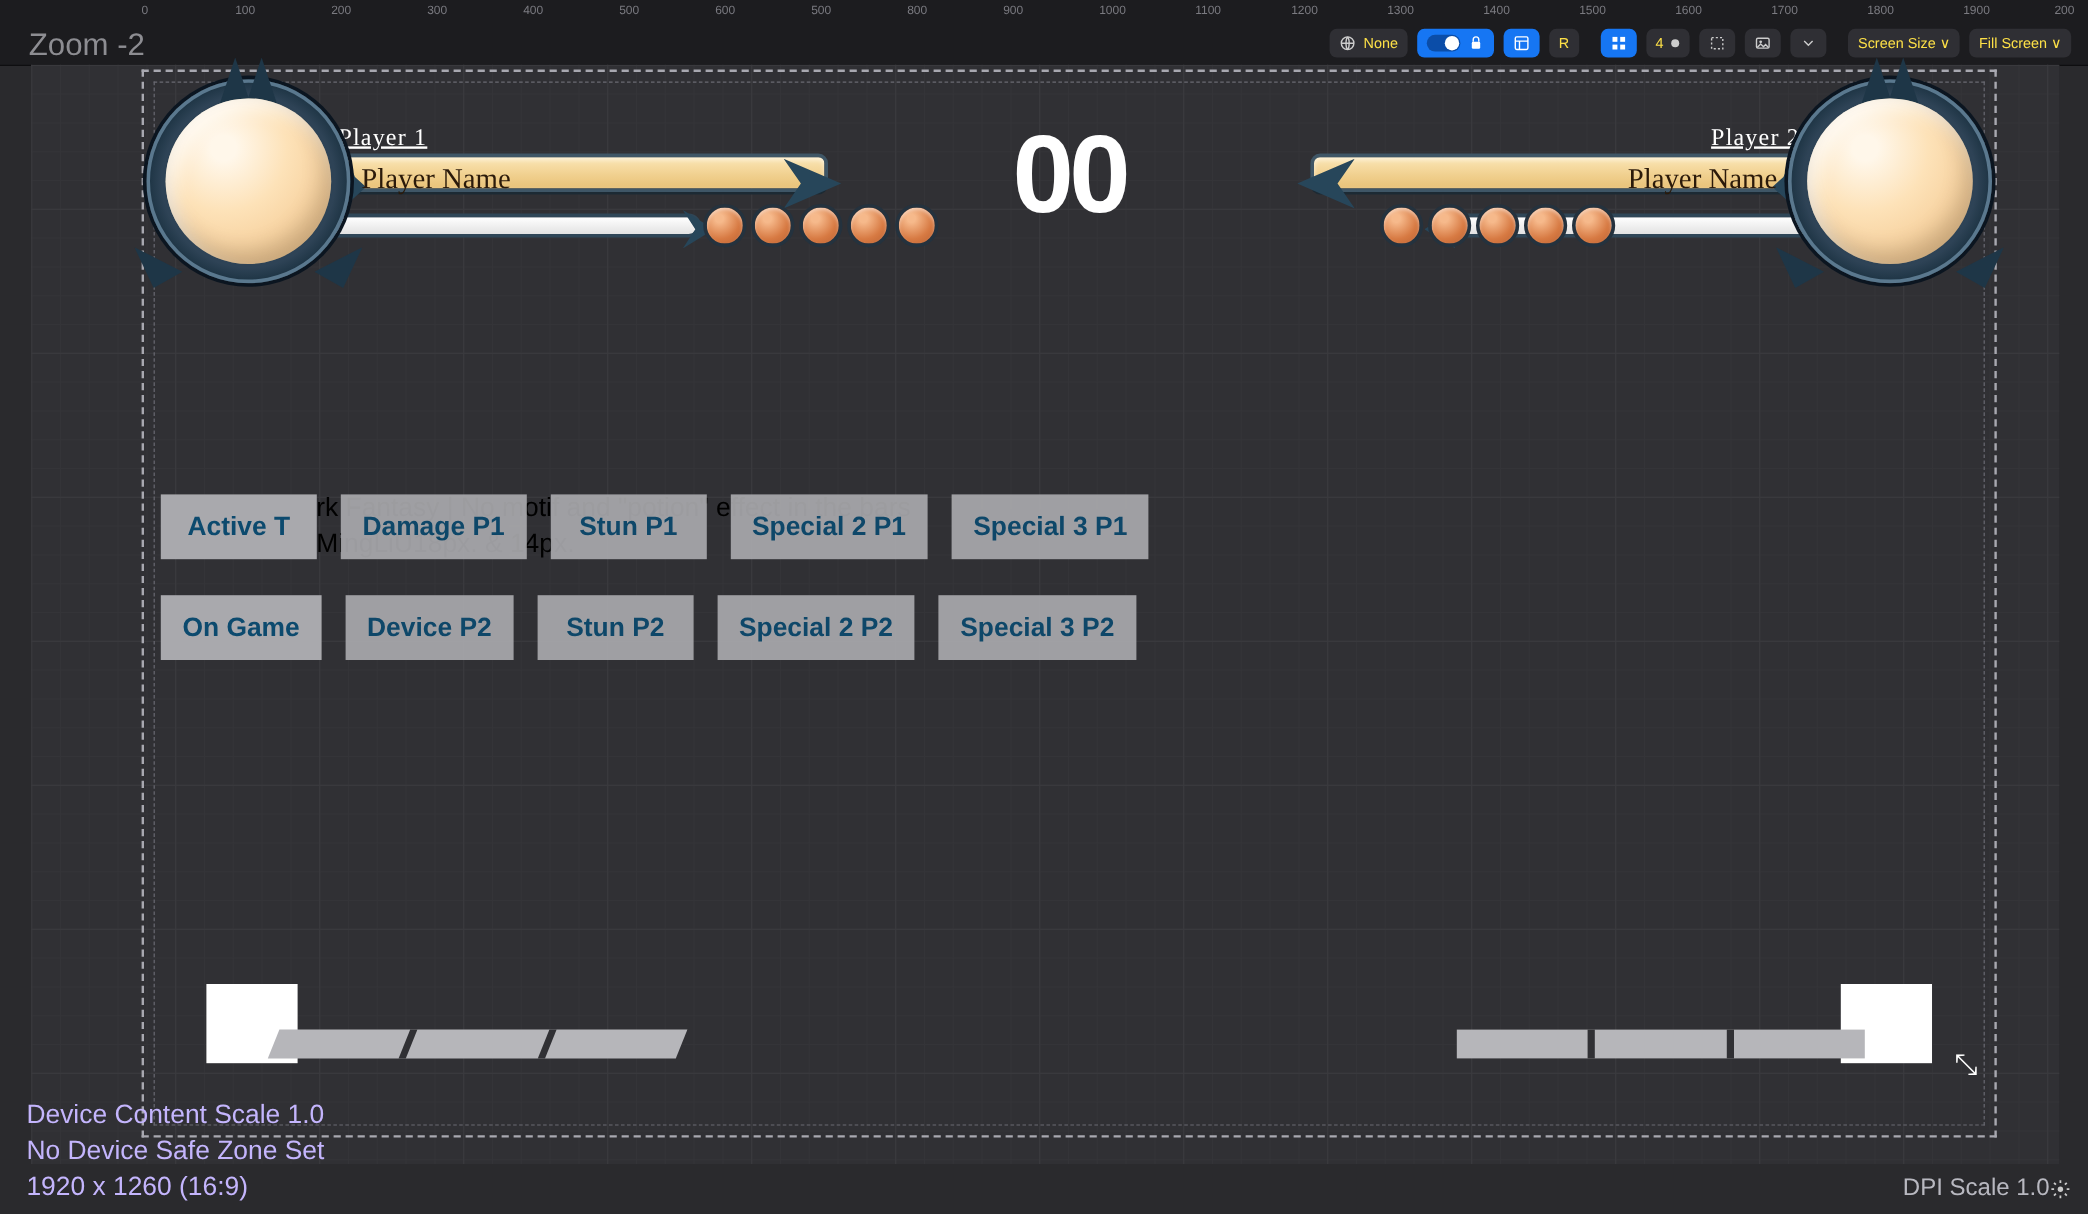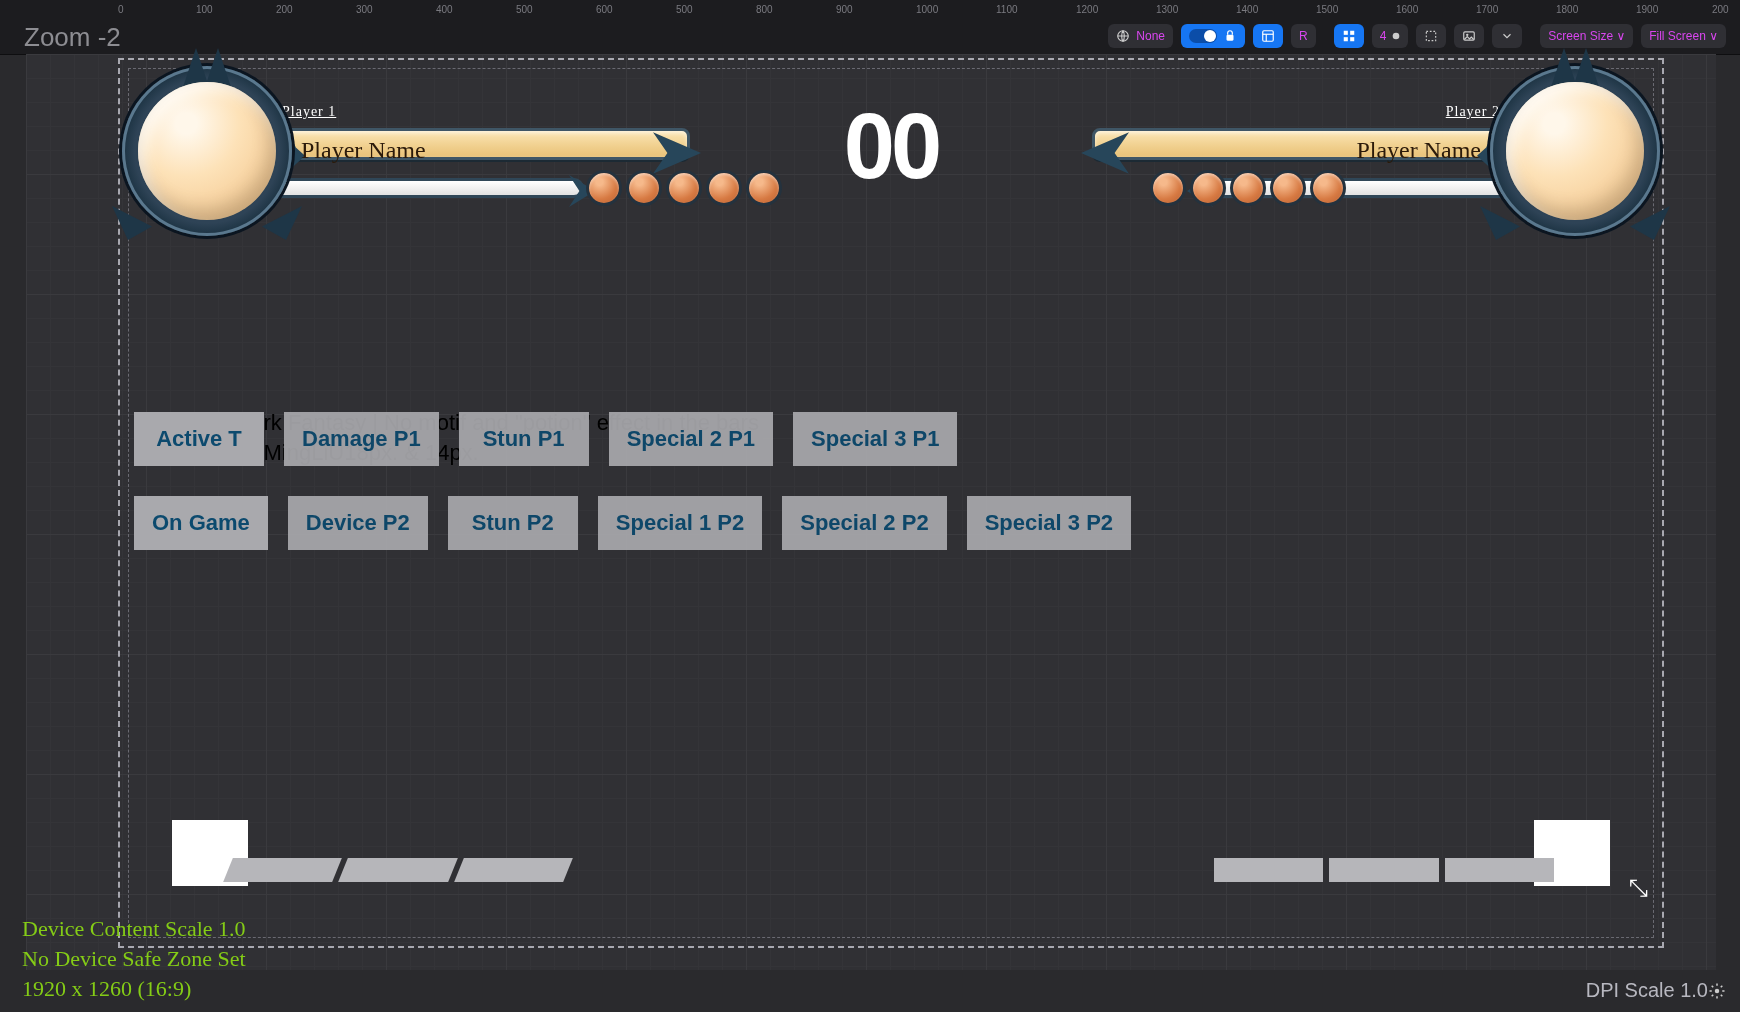--- a/index.html
+++ b/index.html
@@ -51,21 +51,21 @@
     font-family: Arial, sans-serif;
   }
   .tb-pill {
     display: inline-flex;
     align-items: center;
     height: 24px;
     border-radius: 6px;
     background: #2f2f34;
     padding: 0 8px;
     font-size: 12px;
-    color: #d946ef;
+    color: #fde047;
     gap: 6px;
   }
   .tb-pill.blue { background: #1676f3; color: #fff; }
   .tb-icon {
     width: 14px; height: 14px;
     display: inline-block;
   }
   .tb-sep { width: 2px; }
 
   
@@ -170,21 +170,21 @@
     inset: 16px;
     border-radius: 50%;
     background: radial-gradient(circle at 35% 30%, #fff7ea 0 8%, #fde2b8 40%, #f6cf9b 70%, #eebf82 100%);
     box-shadow: inset -6px -10px 18px rgba(0,0,0,.18), inset 8px 10px 14px rgba(255,255,255,.7);
   }
 
   .tag {
     position: absolute;
     top: 30px;
     left: 156px;
-    font-size: 14px;
+    font-size: 20px;
     color: #ffffff;
     font-family: "MingLiU","PMingLiU",serif;
     text-decoration: underline;
     letter-spacing: 1px;
   }
 
   .namebar {
     position: absolute;
     top: 54px;
     left: 138px;
@@ -325,22 +325,22 @@
     flex: 1;
     border-right: 6px solid #303034;
   }
   .combo-seg:last-child { border-right: none; }
 
   
   .footer {
     position: absolute;
     left: 22px;
     bottom: 8px;
-    font-family: Liberation Serif, serif;
-    color: #84cc16;
+    font-family: Liberation Sans, sans-serif;
+    color: #c4b5fd;
     font-size: 22px;
     line-height: 30px;
   }
   .dpi {
     position: absolute;
     right: 14px;
     bottom: 10px;
     font-family: Arial, sans-serif;
     color: #b8b8c0;
     font-size: 20px;
@@ -520,21 +520,20 @@
         <button class="dbg-btn">Active T</button>
         <button class="dbg-btn">Damage P1</button>
         <button class="dbg-btn">Stun P1</button>
         <button class="dbg-btn">Special 2 P1</button>
         <button class="dbg-btn">Special 3 P1</button>
       </div>
       <div class="dbg-row">
         <button class="dbg-btn">On Game</button>
         <button class="dbg-btn">Device P2</button>
         <button class="dbg-btn">Stun P2</button>
-        <button class="dbg-btn">Special 1 P2</button>
         <button class="dbg-btn">Special 2 P2</button>
         <button class="dbg-btn">Special 3 P2</button>
       </div>
     </div>
 
     <div class="combo left">
       <div class="combo-box"></div>
       <div class="combo-bar">
         <div class="combo-seg"></div>
         <div class="combo-seg"></div>

